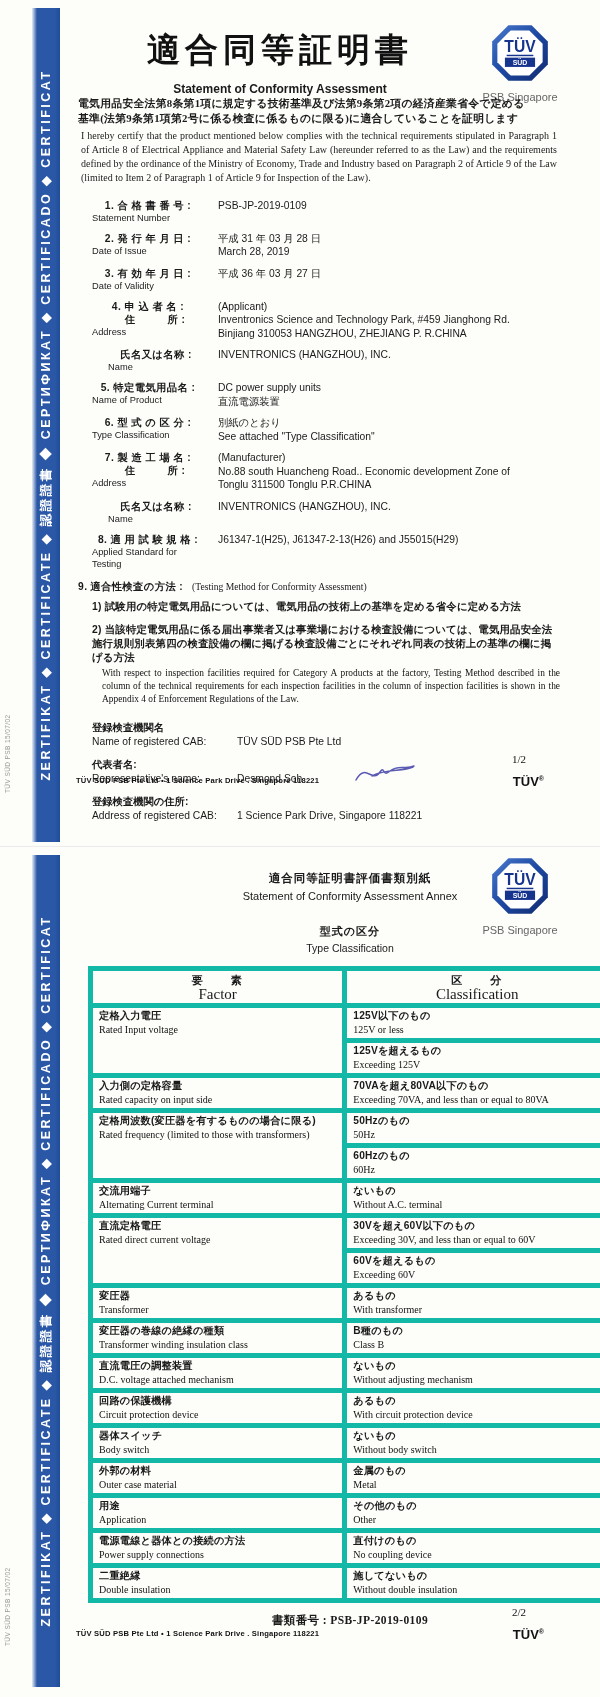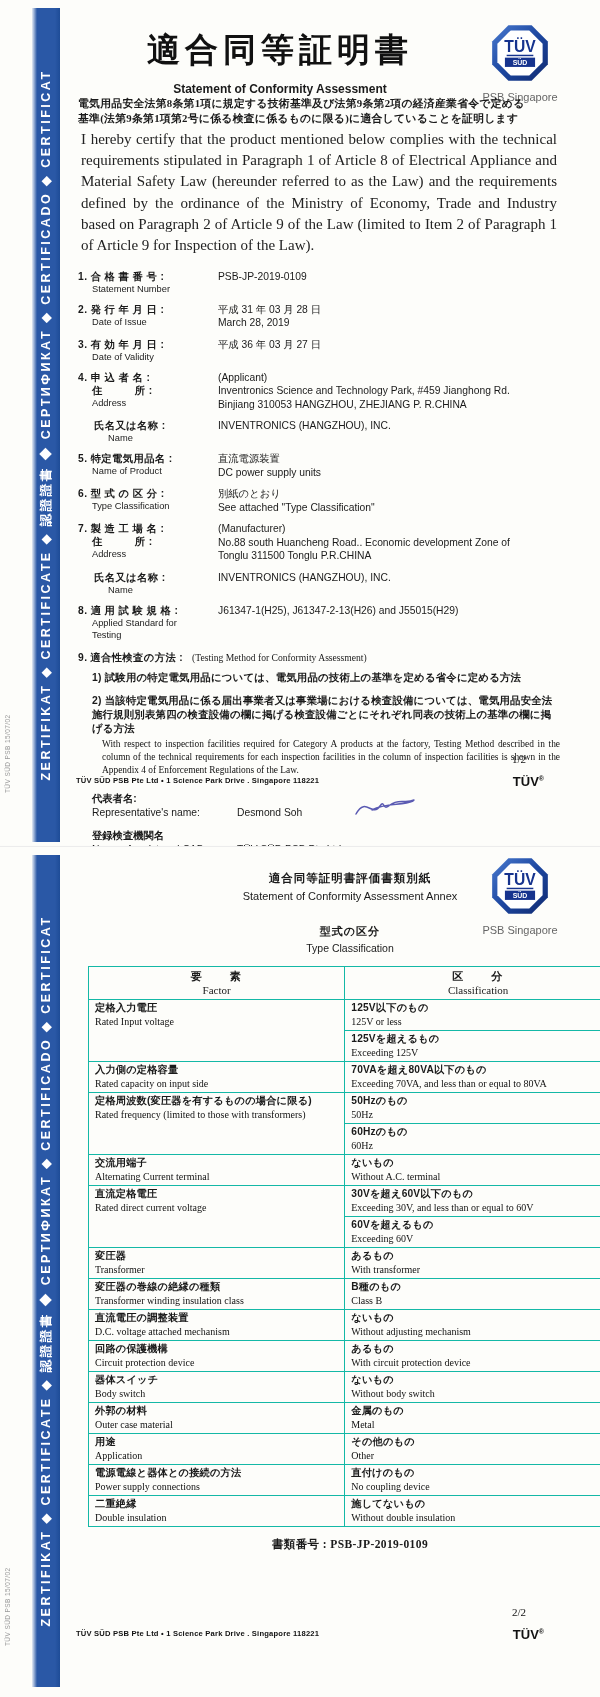--- a/index.html
+++ b/index.html
@@ -24,26 +24,26 @@
   #page2 .tuv-logo{top:10px;}
   .tuv-logo .caption{margin-top:5px;font-size:11px;color:#666;}
 
   
   .content{position:absolute;left:78px;top:28px;width:482px;}
   .title-wrap{text-align:center;padding-right:78px;}
   .title-jp{font-size:33px;font-weight:900;letter-spacing:5px;color:#111;}
   .title-en{margin-top:9px;font-size:12px;font-weight:bold;}
   .intro{font-family:Liberation Serif, serif;}
   .intro .jp{font-size:10.8px;font-weight:bold;line-height:1.38;letter-spacing:.3px;}
-  .intro .en{margin-top:3px;padding:0 3px;font-size:15px;line-height:1.42;text-align:justify;color:#222;}
+  .intro .en{margin-top:3px;padding:0 3px;font-size:10px;line-height:1.42;text-align:justify;color:#222;}
 
   .items{margin-top:13px;}
   .item{display:flex;margin-bottom:8px;font-size:10.3px;}
   .item .lbl{width:140px;flex:none;}
-  .lbl .jp{font-weight:600;letter-spacing:.4px;line-height:13px;}
+  .lbl .jp{font-weight:600;letter-spacing:.4px;line-height:13px;text-align:center;}
   .lbl .jp2{padding-left:14px;}
   .lbl .en{margin-left:14px;font-size:9.3px;color:#222;font-weight:normal;line-height:12px;}
   .item .val{flex:1;line-height:13.5px;}
   .name-row{display:flex;margin:5px 0 8px 0;font-size:10.3px;}
   .name-row .lbl{width:140px;flex:none;padding-left:16px;box-sizing:border-box;}
   .name-row .val{flex:1;line-height:13.5px;}
 
   .item9-head{font-size:10.3px;margin:10px 0 6px 0;}
   .item9-head .jp{font-weight:600;letter-spacing:.4px;}
   .item9-head .en{font-family:"Liberation Serif",serif;font-size:9.6px;margin-left:6px;margin-top:13px;}
@@ -72,24 +72,24 @@
   
   .content2{position:absolute;left:88px;top:24px;width:524px;}
   .annex-head{text-align:center;}
   .annex-jp{font-size:11.5px;font-weight:600;letter-spacing:1px;}
   .annex-en{margin-top:4px;font-size:11px;}
   .section-head{text-align:center;margin-top:22px;}
   .section-jp{font-size:11px;font-weight:600;letter-spacing:1px;}
   .section-en{margin-top:3px;font-size:10.5px;}
 
   table.cls{width:100%;border-collapse:collapse;margin-top:12px;}
-  table.cls th,table.cls td{border:1px solid #14b8a6;padding:1px 6px;vertical-align:top;text-align:left;}
+  table.cls th,table.cls td{border:5px solid #14b8a6;padding:1px 6px;vertical-align:top;text-align:left;}
   table.cls th{text-align:center;padding:2px 6px;}
   table.cls th .jp{font-size:11px;font-weight:600;letter-spacing:2px;}
-  table.cls th .en{font-family:"Liberation Serif",serif;font-size:11px;font-weight:normal;line-height:13px;}
+  table.cls th .en{font-family:"Liberation Serif",serif;font-size:15px;font-weight:normal;line-height:13px;}
   table.cls td{font-size:10.2px;}
   table.cls td .jp{font-weight:700;line-height:14px;letter-spacing:.2px;}
   table.cls td .en{font-family:"Liberation Serif",serif;font-size:10px;line-height:14px;color:#111;}
   td.factor{width:49%;}
 
   .doc-num{margin-top:10px;text-align:center;font-family:"Liberation Serif",serif;
            font-weight:bold;font-size:11.5px;letter-spacing:.4px;}
 </style>
 </head>
 <body>
@@ -182,22 +182,22 @@
             <div class="val">
               <div class="vline">INVENTRONICS (HANGZHOU), INC.</div>
             </div>
           </div>
           <div class="item">
             <div class="lbl">
               <div class="jp">5. 特定電気用品名 :</div>
               <div class="en">Name of Product</div>
             </div>
             <div class="val">
+              <div class="vline">DC power supply units</div>
               <div class="vline">直流電源装置</div>
-              <div class="vline">DC power supply units</div>
             </div>
           </div>
           <div class="item">
             <div class="lbl">
               <div class="jp">6. 型 式 の 区 分 :</div>
               <div class="en">Type Classification</div>
             </div>
             <div class="val">
               <div class="vline">別紙のとおり</div>
               <div class="vline">See attached "Type Classification"</div>
@@ -245,37 +245,37 @@
           <div class="method">
             <div class="jp">1) 試験用の特定電気用品については、電気用品の技術上の基準を定める省令に定める方法</div>
           </div>
           <div class="method">
             <div class="jp">2) 当該特定電気用品に係る届出事業者又は事業場における検査設備については、電気用品安全法施行規則別表第四の検査設備の欄に掲げる検査設備ごとにそれぞれ同表の技術上の基準の欄に掲げる方法</div>
             <div class="en">With respect to inspection facilities required for Category A products at the factory, Testing Method described in the column of the technical requirements for each inspection facilities in the column of inspection facilities is shown in the Appendix 4 of Enforcement Regulations of the Law.</div>
           </div>
         </div>
 
       <div class="cab">
+        <div class="grp">
+          <div class="jp">登録検査機関名</div>
+          <div class="row">
+            <div class="l">Name of registered CAB:</div>
+            <div>TÜV SÜD PSB Pte Ltd</div>
+          </div>
+        </div>
         <div class="grp">
           <div class="jp">代表者名:</div>
           <div class="row">
             <div class="l">Representative's name:</div>
             <div>Desmond Soh</div>
             <span class="sig">
               <svg width="66" height="30" viewBox="0 0 66 30">
                 <path d="M4,22 C14,4 20,26 28,14 C33,7 30,20 38,13 C46,6 54,12 62,8 M20,18 C34,10 50,14 61,9" fill="none" stroke="#5a5ab2" stroke-width="1.5" stroke-linecap="round"></path>
               </svg>
             </span>
-          </div>
-        </div>
-        <div class="grp">
-          <div class="jp">登録検査機関名</div>
-          <div class="row">
-            <div class="l">Name of registered CAB:</div>
-            <div>TÜV SÜD PSB Pte Ltd</div>
           </div>
         </div>
         <div class="grp">
           <div class="jp">登録検査機関の住所:</div>
           <div class="row">
             <div class="l">Address of registered CAB:</div>
             <div>1 Science Park Drive, Singapore 118221</div>
           </div>
         </div>
       </div>

